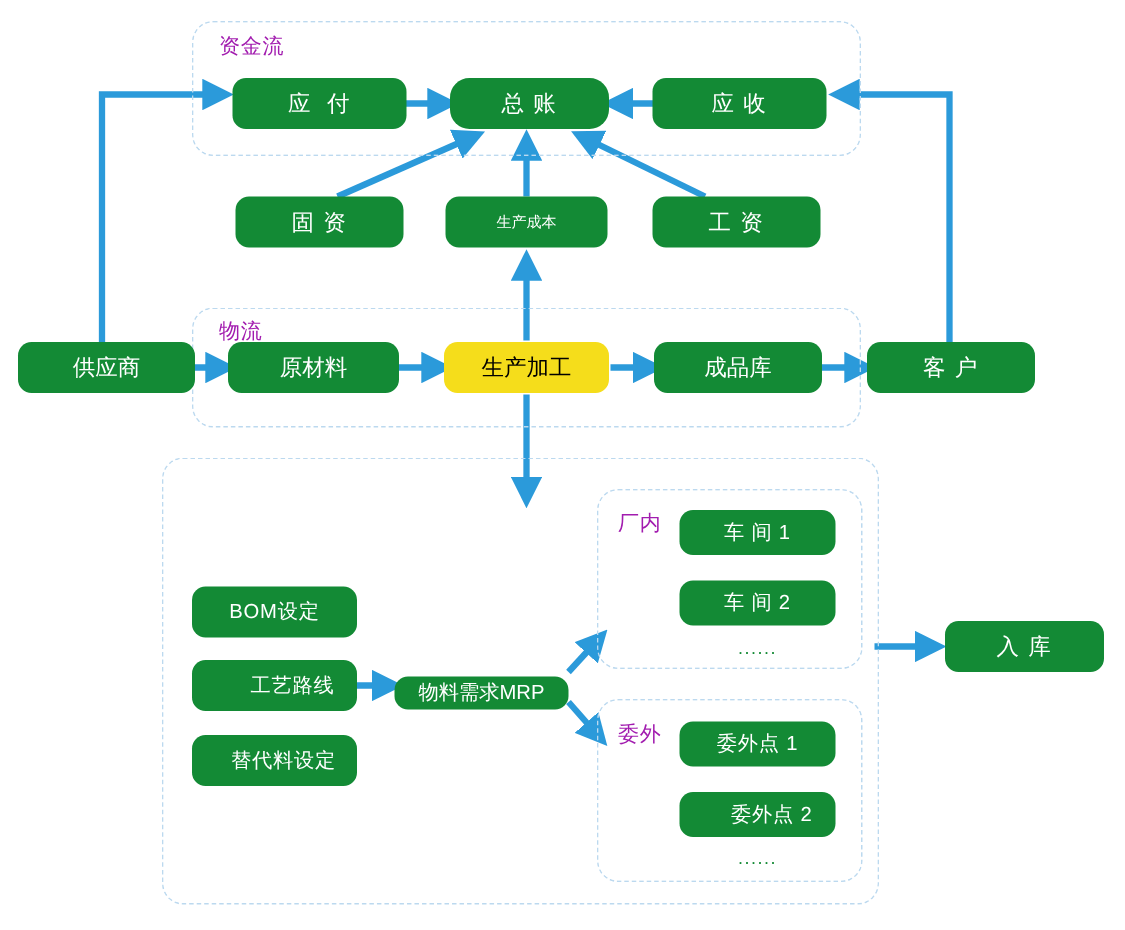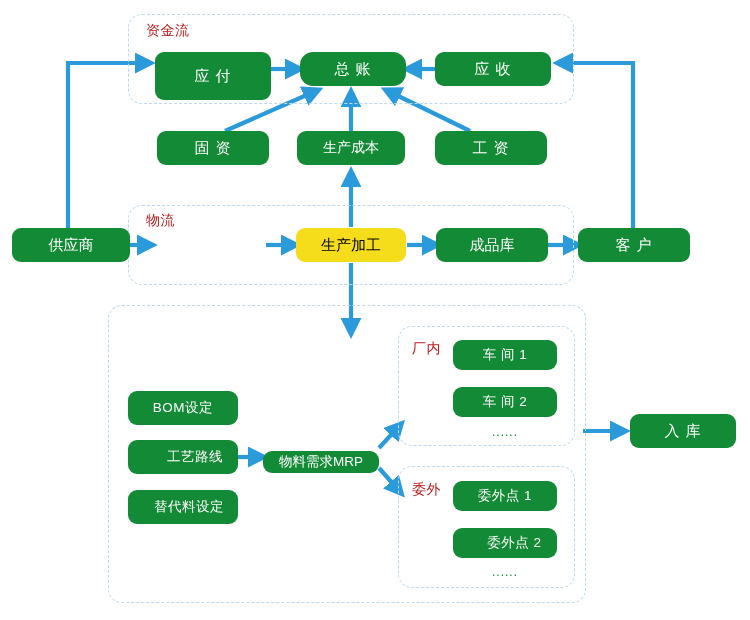--- a/index.html
+++ b/index.html
@@ -40,34 +40,34 @@
     background: #f5dd1b;
     color: #000000;
     letter-spacing: 0px;
   }
   .node.small {
     font-size: 13.5px;
     letter-spacing: 0.5px;
   }
   .node.tight {
     letter-spacing: 0px;
-    font-size: 14px;
+    font-size: 10px;
   }
   .group {
     position: absolute;
     box-sizing: border-box;
     border: 1.4px dashed #bcd9ef;
     border-radius: 14px;
     background: transparent;
     z-index: 1;
   }
   .group-label {
     position: absolute;
     font-size: 14px;
-    color: #b91c1c;
+    color: #a21caf;
     letter-spacing: 0.5px;
     white-space: nowrap;
     z-index: 2;
   }
   .dots {
     position: absolute;
     color: #138a35;
     font-size: 12px;
     letter-spacing: 1px;
     z-index: 3;
@@ -130,29 +130,30 @@
   <div class="group-label" style="left:146px; top:212px;">物流</div>
 
   <div class="group" style="left:108px; top:305px; width:478px; height:298px;"></div>
 
   <div class="group" style="left:398px; top:326px; width:177px; height:120px;"></div>
   <div class="group-label" style="left:412px; top:340px;">厂内</div>
 
   <div class="group" style="left:398px; top:466px; width:177px; height:122px;"></div>
   <div class="group-label" style="left:412px; top:481px;">委外</div>
 
-  <div class="node" style="left:155px; top:52px; width:116px; height:48px;">应 付</div>
+  <div class="node" style="left:155px; top:52px; width:116px; height:34px;font-family:Liberation Mono, monospace;">应 付</div>
   <div class="node" style="left:300px; top:52px; width:106px; height:34px;border-radius:13px;">总 账</div>
   <div class="node" style="left:435px; top:52px; width:116px; height:34px;">应 收</div>
 
   <div class="node" style="left:157px; top:131px; width:112px; height:34px;">固 资</div>
   <div class="node tight" style="left:297px; top:131px; width:108px; height:34px;">生产成本</div>
   <div class="node" style="left:435px; top:131px; width:112px; height:34px;">工 资</div>
 
   <div class="node" style="left:12px; top:228px; width:118px; height:34px; letter-spacing:0px;">供应商</div>
+  <div class="node" style="left:152px; top:228px; width:114px; height:34px; letter-spacing:0px;">原材料</div>
   <div class="node accent" style="left:296px; top:228px; width:110px; height:34px;">生产加工</div>
   <div class="node" style="left:436px; top:228px; width:112px; height:34px; letter-spacing:0px;">成品库</div>
   <div class="node" style="left:578px; top:228px; width:112px; height:34px;">客 户</div>
 
   <div class="node small" style="left:128px; top:391px; width:110px; height:34px;">BOM设定</div>
   <div class="node small" style="left:128px; top:440px; width:110px; height:34px;padding-left:24px;">工艺路线</div>
   <div class="node small" style="left:128px; top:490px; width:110px; height:34px;padding-left:12px;">替代料设定</div>
   <div class="node" style="left:263px; top:440px; width:116px; height:22px; font-size:13.5px; letter-spacing:0px;margin-top:11px;">物料需求MRP</div>
 
   <div class="node small" style="left:453px; top:340px; width:104px; height:30px;">车 间 1</div>

